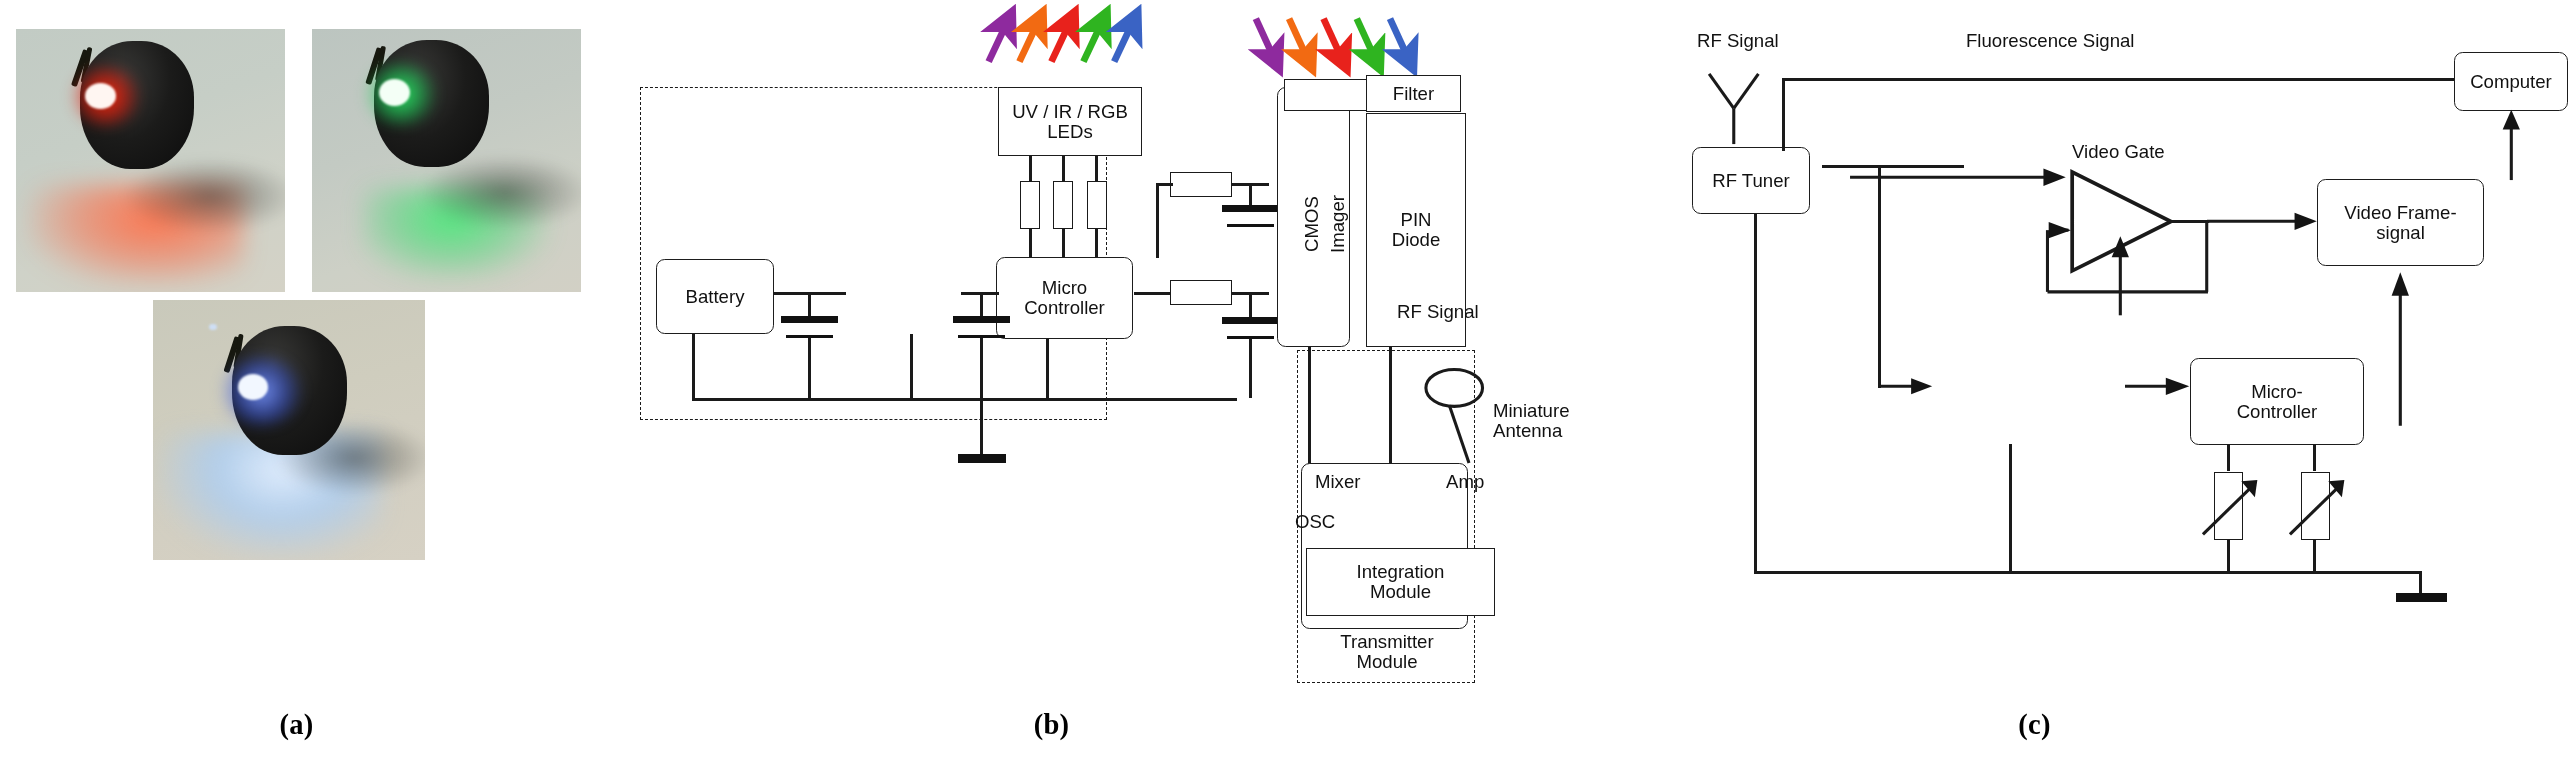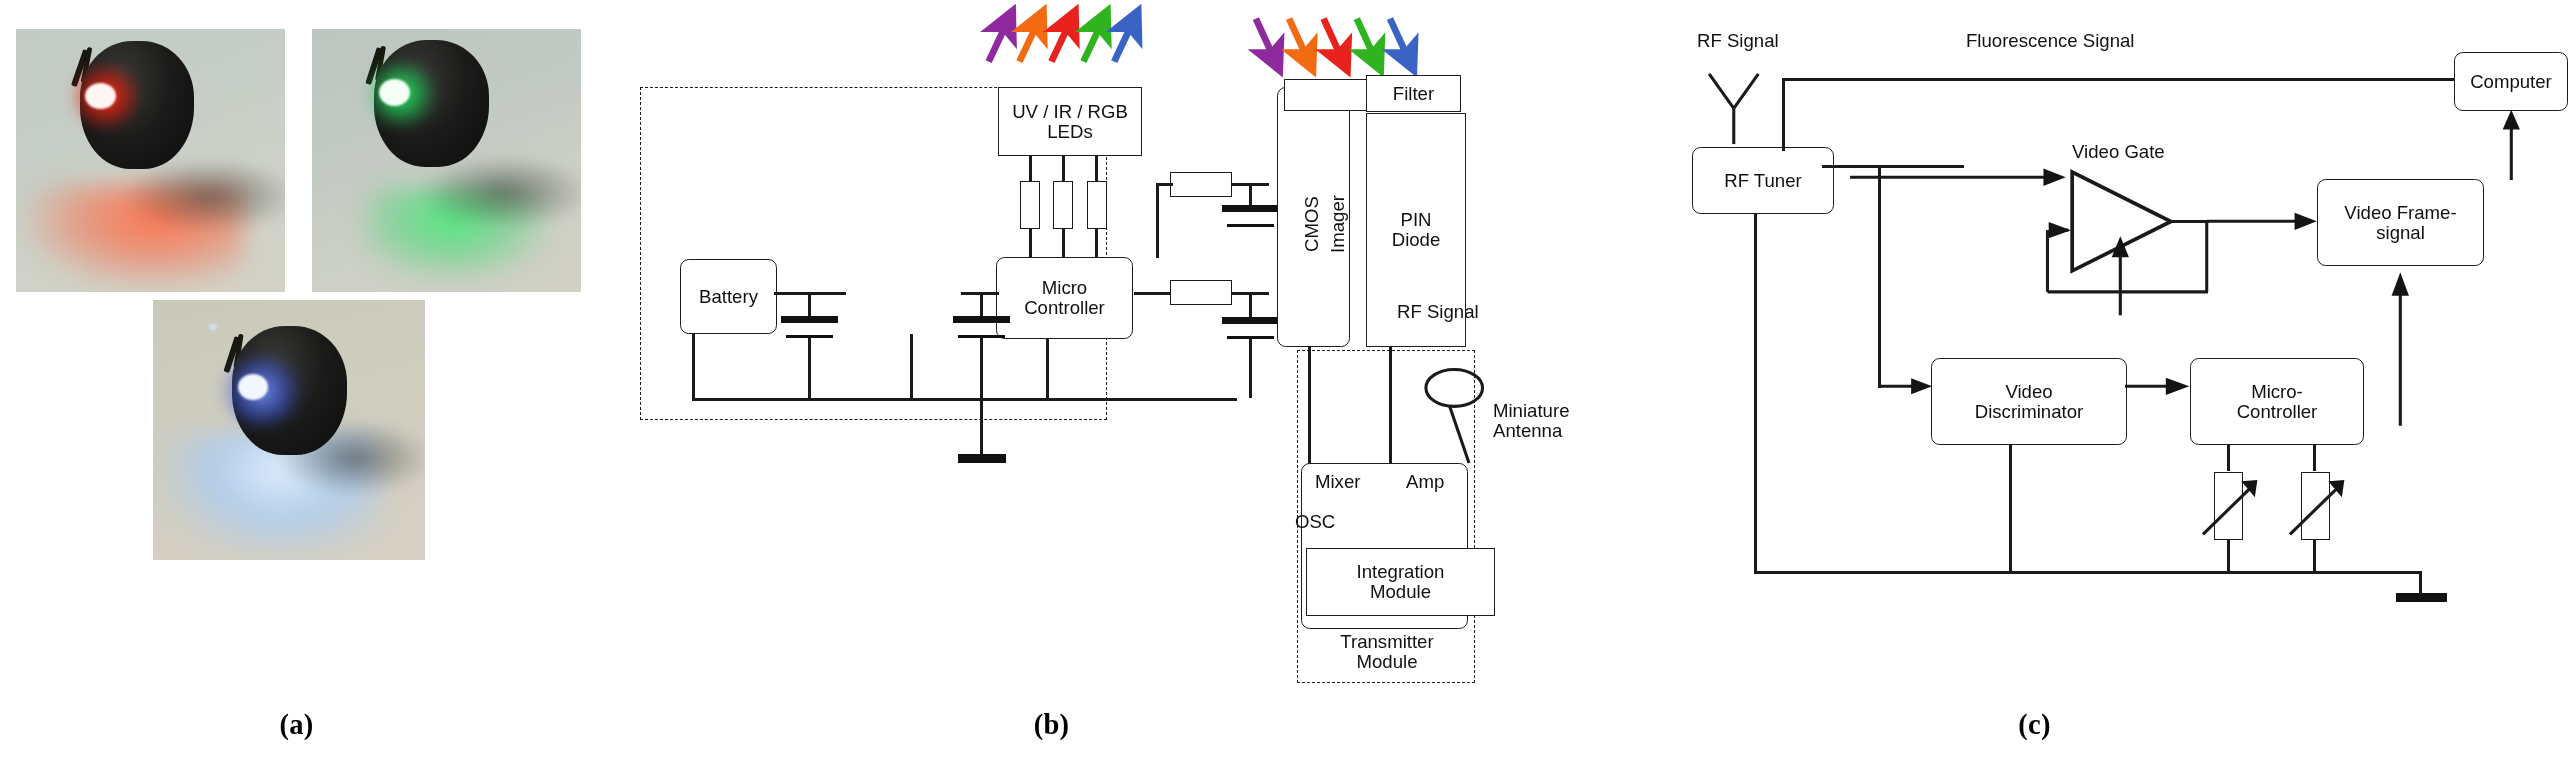--- a/index.html
+++ b/index.html
@@ -161,21 +161,21 @@
     <div class="ln" style="left:410px;top:156px;width:3.1px;height:25px;"></div>
     <div class="ln" style="left:443px;top:156px;width:3.1px;height:25px;"></div>
     <div class="ln" style="left:476px;top:156px;width:3.1px;height:25px;"></div>
     <div class="res" style="left:401px;top:181px;width:20.4px;height:48px;"></div>
     <div class="res" style="left:434px;top:181px;width:20.4px;height:48px;"></div>
     <div class="res" style="left:468px;top:181px;width:20.4px;height:48px;"></div>
     <div class="ln" style="left:410px;top:229px;width:3.1px;height:28.5px;"></div>
     <div class="ln" style="left:443px;top:229px;width:3.1px;height:28.5px;"></div>
     <div class="ln" style="left:476px;top:229px;width:3.1px;height:28.5px;"></div>
 
-    <div class="box rbox" style="left:37px;top:259px;width:97px;height:75px;margin-left:24px;">
+    <div class="box rbox" style="left:37px;top:259px;width:118px;height:75px;">
         <span>Battery</span>
       </div>
 
 
     <div class="box rbox" style="left:377px;top:257px;width:137px;height:82px;flex-direction:column;">
       <span>Micro</span>
       <span>Controller</span>
     </div>
 
     <div class="ln" style="left:155px;top:292px;width:72px;height:3.1px;"></div>
@@ -240,21 +240,21 @@
       <span>Diode</span>
     </div>
 
     <div class="dash" style="left:678px;top:350px;width:178px;height:333px;"></div>
 
     <div class="ln" style="left:689px;top:347px;width:3.1px;height:119px;"></div>
     <div class="ln" style="left:770px;top:347px;width:3.1px;height:119px;"></div>
 
     <div class="box rbox" style="left:682px;top:463px;width:167px;height:166px;display:block;"></div>
     <div class="lbl l" style="left:696px;top:472px;">Mixer</div>
-    <div class="lbl l" style="left:787px;top:472px;text-align:center;">Amp</div>
+    <div class="lbl l" style="left:827px;top:472px;text-align:center;">Amp</div>
     <div class="lbl l" style="left:676px;top:512px;">OSC</div>
     <div class="box sbox" style="left:687px;top:548px;width:189px;height:68px;flex-direction:column;">
       <span>Integration</span>
       <span>Module</span>
     </div>
 
     <div class="lbl" style="left:686px;top:632px;width:164px;">
       <div>Transmitter</div>
       <div>Module</div>
     </div>
@@ -275,21 +275,21 @@
 
   <div class="abs" style="left:1671px;top:0;width:905px;height:777px;">
 
     <svg width="80" height="80" style="left:32px;top:69px;" viewBox="0 0 130 130">
       <path d="M10,8 L50,64" stroke="#1a1a1a" stroke-width="5" fill="none"></path>
       <path d="M90,8 L50,64" stroke="#1a1a1a" stroke-width="5" fill="none"></path>
       <path d="M50,64 L50,122" stroke="#1a1a1a" stroke-width="5" fill="none"></path>
     </svg>
     <div class="lbl l" style="left:26px;top:31px;">RF Signal</div>
 
-    <div class="box rbox" style="left:21px;top:147px;width:142px;height:67px;">
+    <div class="box rbox" style="left:21px;top:147px;width:118px;height:67px;">
         <span>RF Tuner</span>
       </div>
 
     <div class="lbl l" style="left:295px;top:31px;">Fluorescence Signal</div>
     <div class="ln" style="left:111px;top:78px;width:3.1px;height:73px;"></div>
     <div class="ln" style="left:111px;top:78px;width:674px;height:3.1px;"></div>
 
     <div class="box rbox" style="left:783px;top:52px;width:114px;height:59px;">
         <span>Computer</span>
       </div>
@@ -341,24 +341,20 @@
 
     <svg width="18.6" height="161" style="left:720px;top:266px;" viewBox="0 0 30 260">
       <path d="M15,258 L15,42" stroke="#1a1a1a" stroke-width="5" fill="none"></path>
       <path d="M1,48 L15,10 L29,48 z" fill="#141414"></path>
     </svg>
     <div class="lbl l" style="left:619px;top:374px;width:99px;">
       <div>Trigger</div>
       <div>signal</div>
     </div>
 
-    <div class="box rbox" style="left:260px;top:358px;width:196px;height:87px;flex-direction:column;">
-      <span>Video</span>
-      <span>Discriminator</span>
-    </div>
 
     <svg width="68" height="18.6" style="left:454px;top:377px;" viewBox="0 0 110 30">
       <path d="M0,15 L72,15" stroke="#1a1a1a" stroke-width="5" fill="none"></path>
       <path d="M66,1 L104,15 L66,29 z" fill="#141414"></path>
     </svg>
 
     <div class="box rbox" style="left:519px;top:358px;width:174px;height:87px;flex-direction:column;">
       <span>Micro-</span>
       <span>Controller</span>
     </div>

